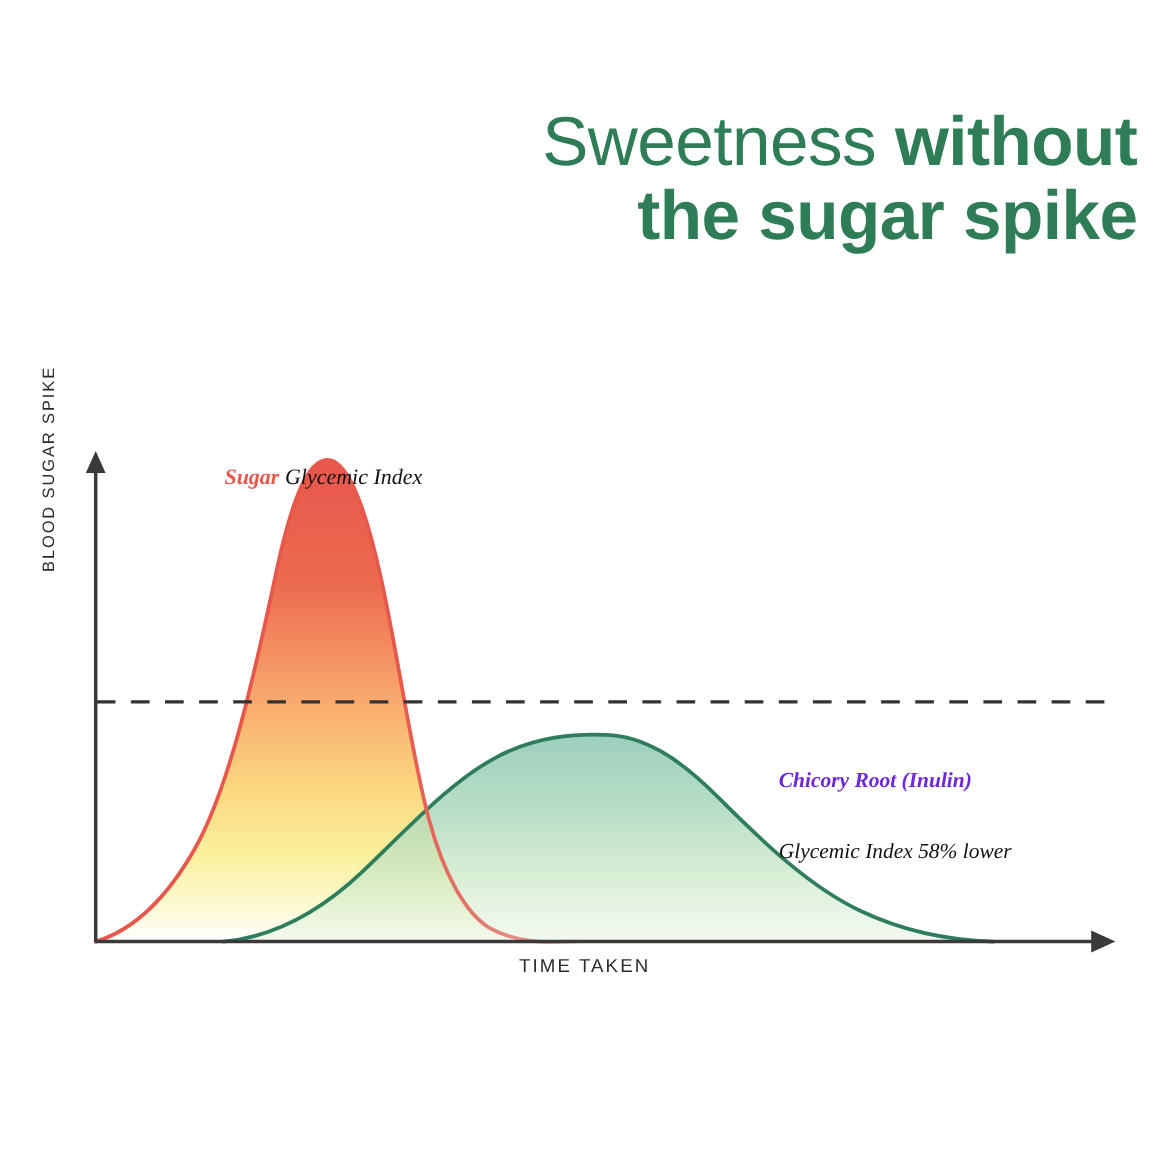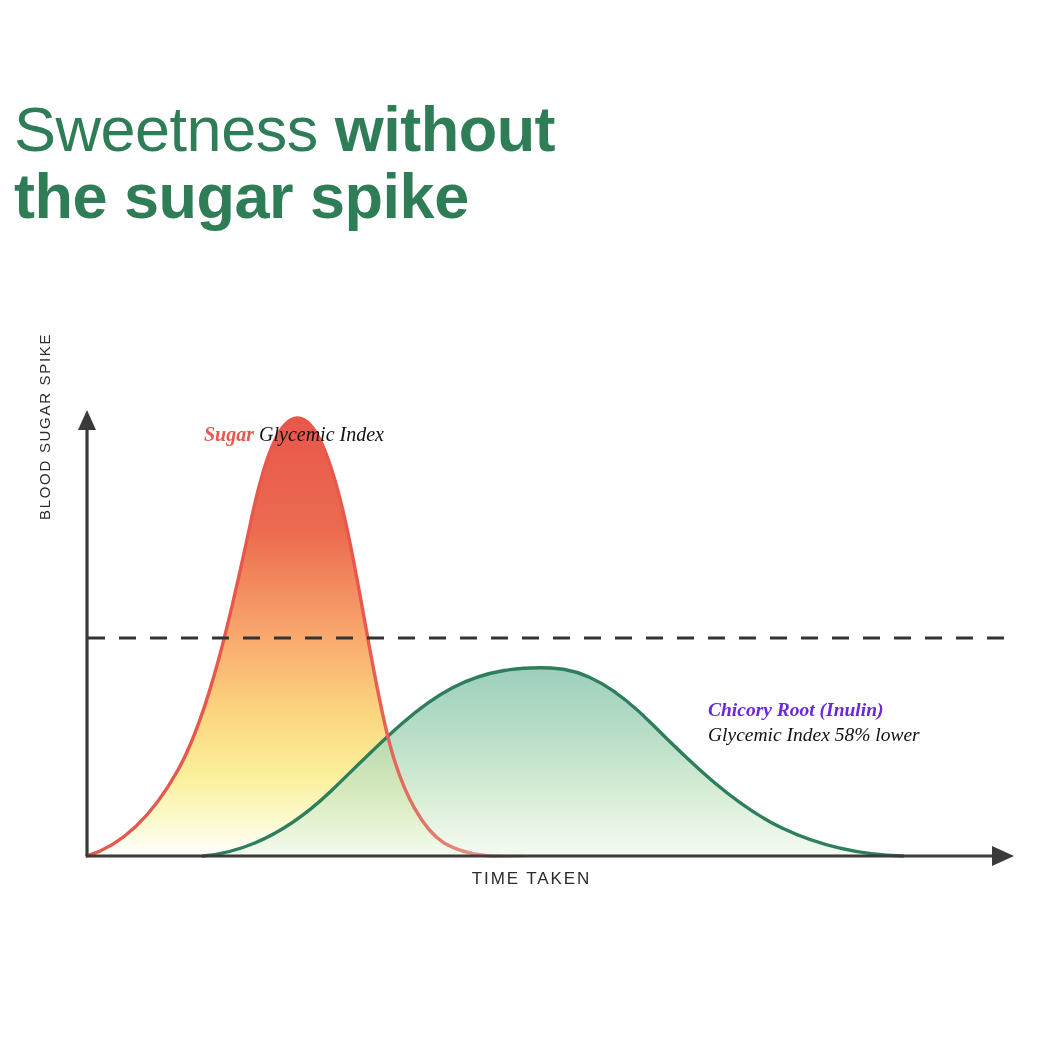--- a/index.html
+++ b/index.html
@@ -14,23 +14,23 @@
     position: relative;
     width: 1063px;
     height: 1063px;
     background: #ffffff;
   }
 
   
   #title-block {
     position: absolute;
     top: 96px;
-    left: 14px;
+    left: 1px;
     width: 1033px;
-    text-align: left;
+    text-align: right;
     line-height: 1.06;
   }
   .title-line {
     display: block;
     font-size: 63px;
     color: #2f7d56;
     letter-spacing: -0.5px;
     white-space: nowrap;
   }
   .t-light { font-weight: 300; }
@@ -100,21 +100,21 @@
     left: 708px;
     top: 697px;
     font-size: 19.5px;
     line-height: 1.3;
   }
   #chicory-label .accent {
     font-weight: 700;
     color: #6d28d9;
     font-family: Liberation Serif, serif;
   }
-  #chicory-label .sub { display: block; }
+  #chicory-label .sub { display: block; margin-top: 40px; }
 </style>
 </head>
 <body>
 
 <div id="page">
 
   <div id="title-block">
     <span class="title-line"><span class="t-light">Sweetness </span><span class="t-bold">without</span></span>
     <span class="title-line t-bold">the sugar spike</span>
   </div>

